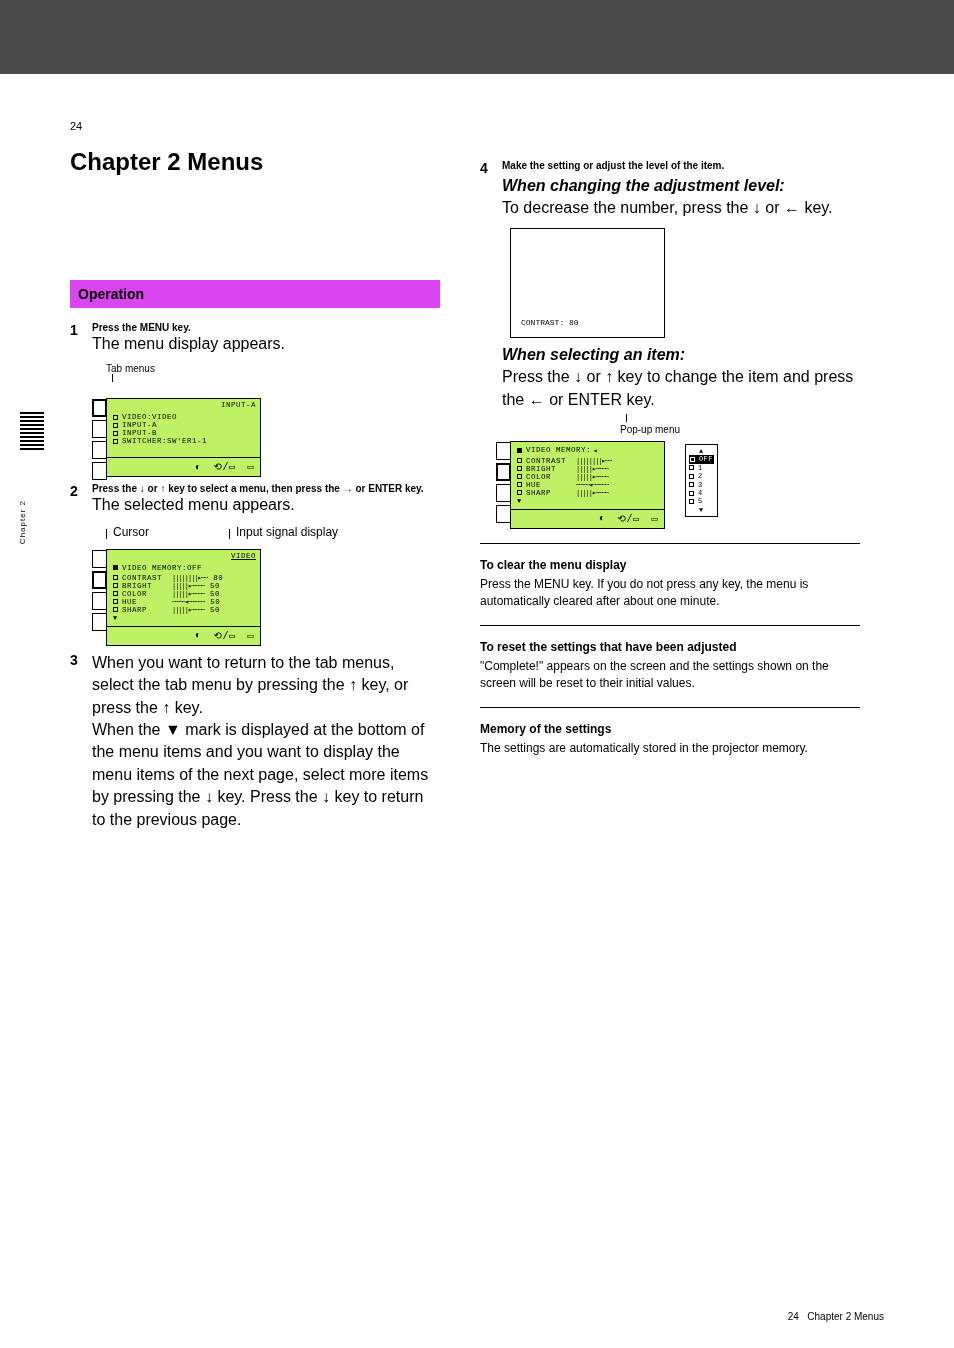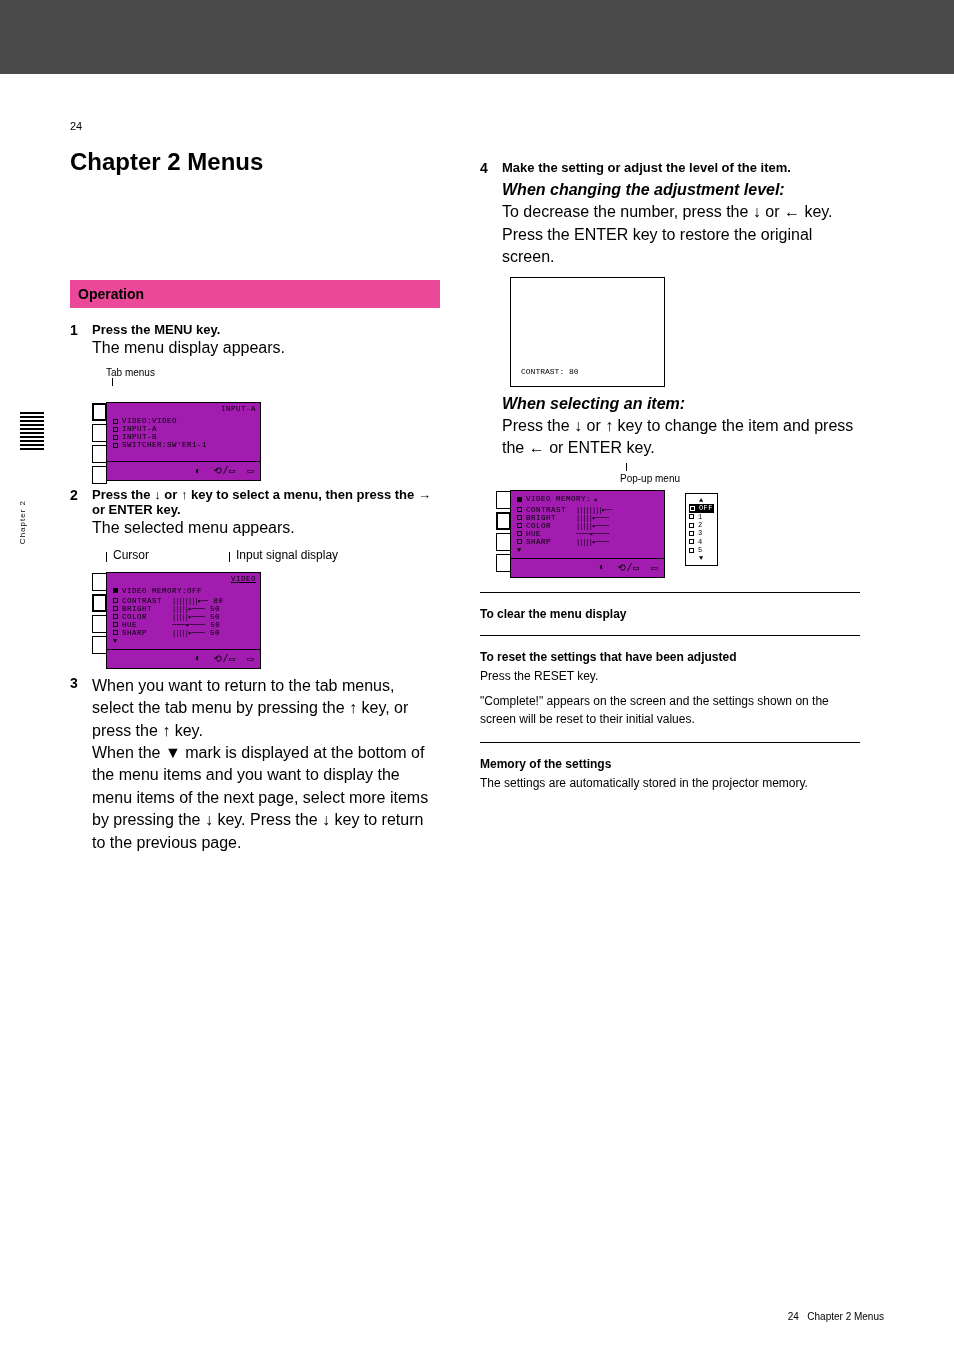--- a/index.html
+++ b/index.html
@@ -36,21 +36,21 @@
     top: 280px;
     width: 370px;
   }
   .right-col {
     position: absolute;
     left: 480px;
     top: 160px;
     width: 380px;
   }
   .section-header {
-    background: #ec4899;
+    background: #d946ef;
     padding: 6px 8px;
     font-weight: bold;
     font-size: 14px;
     margin-bottom: 14px;
   }
   .body-text {
     font-size: 12px;
     line-height: 1.45;
     margin-bottom: 8px;
   }
@@ -58,31 +58,31 @@
     display: flex;
     gap: 8px;
     margin-bottom: 8px;
   }
   .step-num {
     font-weight: bold;
     font-size: 14px;
     width: 14px;
   }
   .step-body { flex: 1; }
-  .step-title { font-weight: bold; font-size: 13px; }
+  .step-title { font-weight: bold; font-size: 10px; }
   .step-detail { font-size: 16px; line-height: 1.4; }
   .menu-box {
     border: 1px solid #000;
     width: 155px;
     font-family: "Courier New", monospace;
     font-size: 7.5px;
     letter-spacing: 0.5px;
     margin: 6px 0 6px 36px;
     position: relative;
-    background: #a21caf;
+    background: #bef264;
   }
   .menu-tabs {
     position: absolute;
     left: -15px;
     top: 0;
     width: 15px;
   }
   .menu-tab {
     border: 1px solid #000;
     height: 18px;
@@ -357,21 +357,20 @@
 <div class="right-col">
 
   <div class="step">
     <div class="step-num">4</div>
     <div class="step-body">
       <div class="step-title">Make the setting or adjust the level of the item.</div>
       <div class="step-detail" style="font-weight:bold; font-style:italic; margin-top:4px;">When changing the adjustment level:</div>
       <div class="step-detail">
         <span>To decrease the number, press the </span><b>↓</b> or <b>←</b> <span>key.</span>
       </div>
-      <div class="step-detail">Press the ENTER key to restore the original screen.</div>
     </div>
   </div>
 
   <div class="small-screen">
     <div class="ss-text">CONTRAST: 80</div>
   </div>
 
   <div style="margin-left:22px;">
     <div class="step-detail" style="font-weight:bold; font-style:italic;">When selecting an item:</div>
     <div class="step-detail">
@@ -456,25 +455,25 @@
     <div class="menu-bottom">
       <span class="sym">◐</span>
       <span class="sym">⟲/▭</span>
       <span class="sym">▭</span>
     </div>
   </div>
 
   <div class="hr"></div>
 
   <div class="note-title">To clear the menu display</div>
+  <div class="body-text">Press the MENU key. If you do not press any key, the menu is automatically cleared after about one minute.</div>
 
   <div class="hr"></div>
 
   <div class="note-title">To reset the settings that have been adjusted</div>
-  <div class="body-text">Press the RESET key.</div>
   <div class="body-text">"Complete!" appears on the screen and the settings shown on the screen will be reset to their initial values.</div>
 
   <div class="hr"></div>
 
   <div class="note-title">Memory of the settings</div>
   <div class="body-text">The settings are automatically stored in the projector memory.</div>
 
 </div>
 
 <div class="footer">

